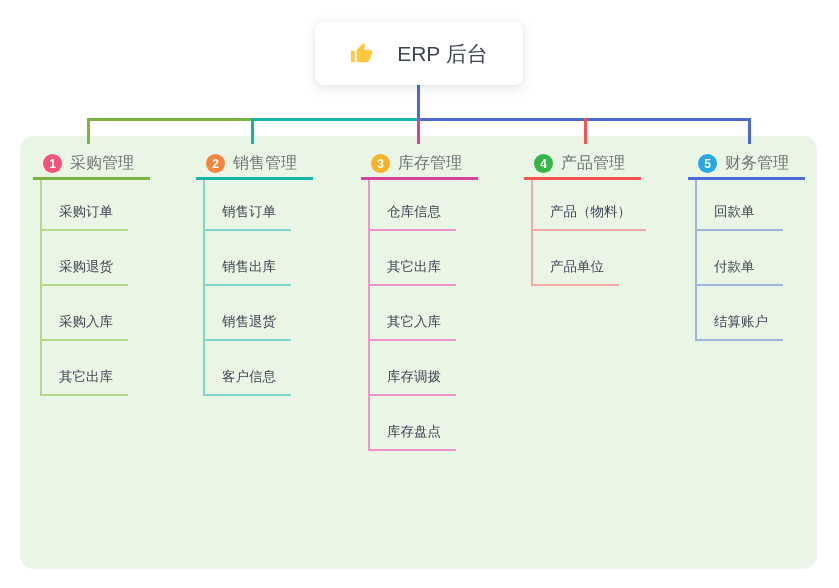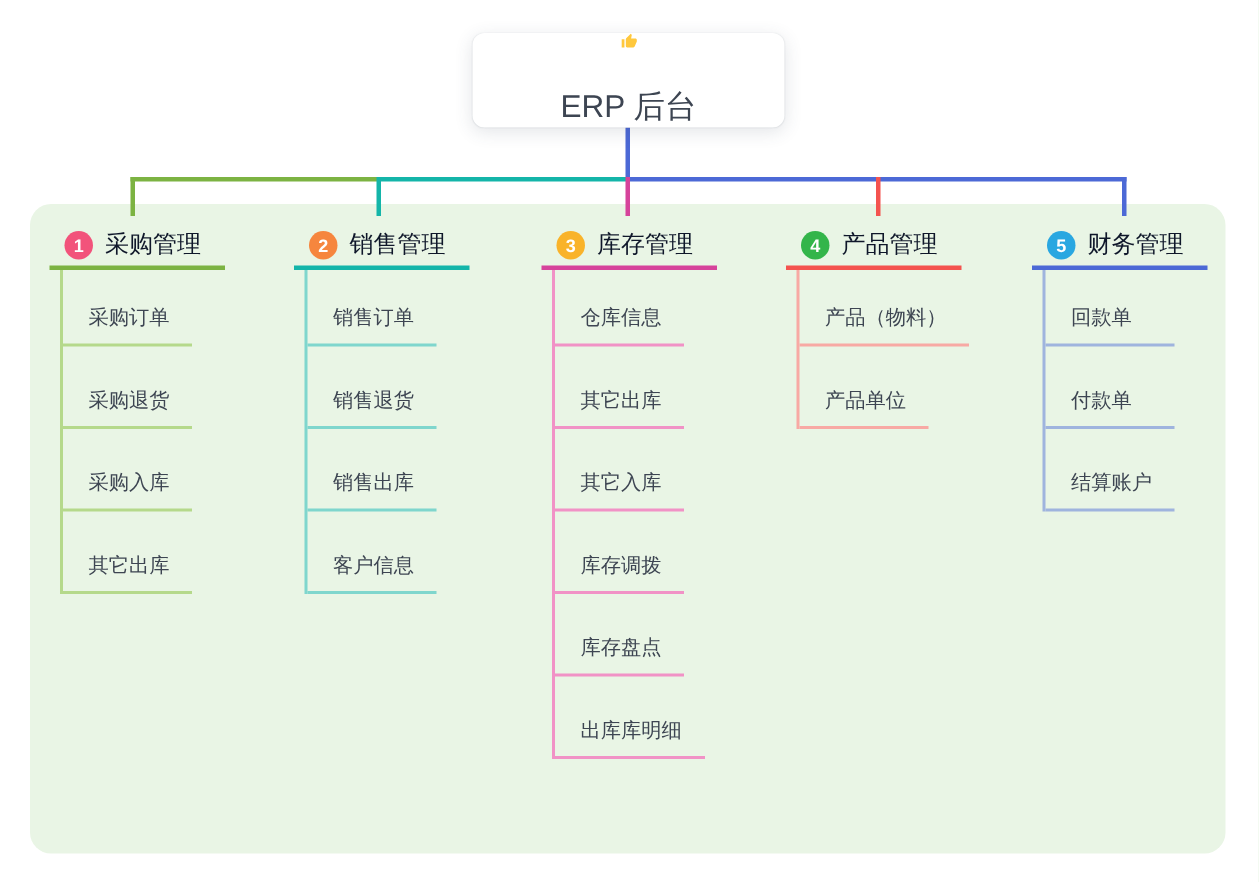--- a/index.html
+++ b/index.html
@@ -11,36 +11,36 @@
   }
   .panel{
     position:absolute;left:20px;top:136px;width:797px;height:433px;
     background:#E9F5E5;border-radius:14px;
   }
   .root-card{
     position:absolute;left:315px;top:22px;width:208px;height:63px;
     background:#ffffff;border-radius:8px;
     box-shadow:0 3px 12px rgba(60,70,90,.14), 0 0 1px rgba(60,70,90,.12);
     display:flex;align-items:center;justify-content:center;gap:24px;
-    font-size:21px;color:#3D4552;z-index:3;flex-direction:column;
+    font-size:21px;color:#3D4552;z-index:3;
   }
   .root-card svg{display:block;}
   .line{position:absolute;z-index:2;}
   .branch{position:absolute;top:150px;z-index:2;}
   .branch-title{
     display:flex;align-items:center;gap:8px;
     width:107px;height:27px;padding-left:10px;box-sizing:content-box;
     border-bottom:3px solid var(--line);
   }
   .badge{
     flex:0 0 19px;width:19px;height:19px;border-radius:50%;
     background:var(--badge);color:#fff;font-size:12px;font-weight:bold;
     display:flex;align-items:center;justify-content:center;line-height:1;
   }
-  .branch-label{font-size:16px;color:#0f172a;white-space:nowrap;}
+  .branch-label{font-size:16px;color:#737373;white-space:nowrap;}
   .children{margin-left:7px;border-left:2px solid var(--lite);}
   .child{
     width:max-content;min-width:86px;height:55px;box-sizing:border-box;
     display:flex;align-items:flex-end;
     padding:16px 15px 8px 17px;
     border-bottom:2px solid var(--lite);
     font-size:13.5px;color:#3D4552;white-space:nowrap;
   }
   .child:first-child{height:51px;}
 </style>
@@ -81,37 +81,36 @@
         <div class="child">其它出库</div>
       </div>
   </div>
     <div class="branch" style="left: 196px; --line: #14B5A9; --lite: #7FD6CD; --badge: #F6863E;">
     <div class="branch-title">
       <span class="badge">2</span>
       <span class="branch-label">销售管理</span>
     </div>
     <div class="children">
         <div class="child">销售订单</div>
+        <div class="child">销售出库</div>
         <div class="child">销售退货</div>
-        <div class="child">销售出库</div>
         <div class="child">客户信息</div>
       </div>
   </div>
     <div class="branch" style="left: 361px; --line: #D6439B; --lite: #F192C6; --badge: #F9B32A;">
     <div class="branch-title">
       <span class="badge">3</span>
       <span class="branch-label">库存管理</span>
     </div>
     <div class="children">
         <div class="child">仓库信息</div>
         <div class="child">其它出库</div>
         <div class="child">其它入库</div>
         <div class="child">库存调拨</div>
         <div class="child">库存盘点</div>
-        <div class="child">出库库明细</div>
       </div>
   </div>
     <div class="branch" style="left: 524px; --line: #F4534F; --lite: #F8A9A4; --badge: #33B54A;">
     <div class="branch-title">
       <span class="badge">4</span>
       <span class="branch-label">产品管理</span>
     </div>
     <div class="children">
         <div class="child">产品（物料）</div>
         <div class="child">产品单位</div>

